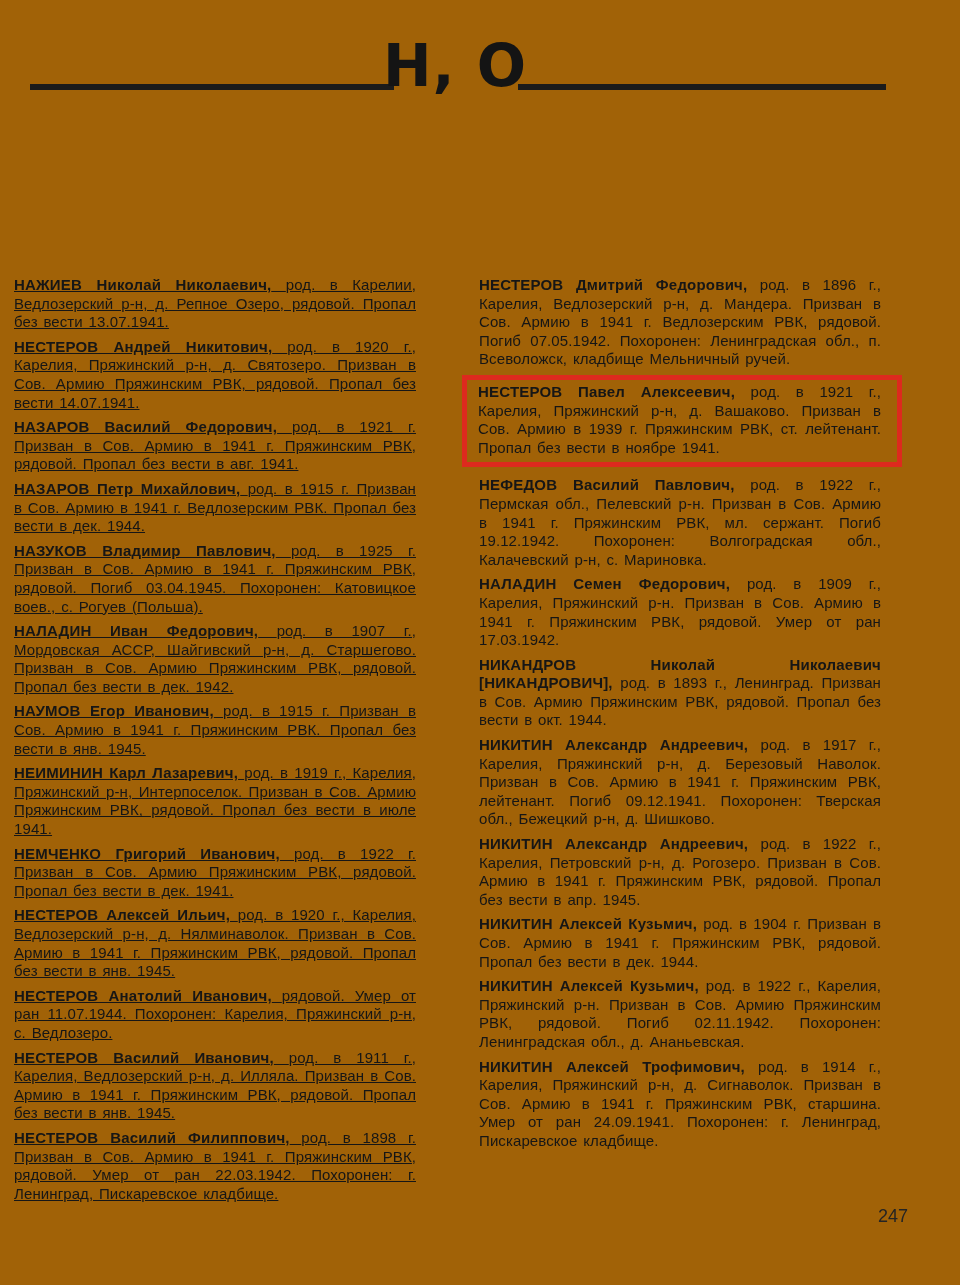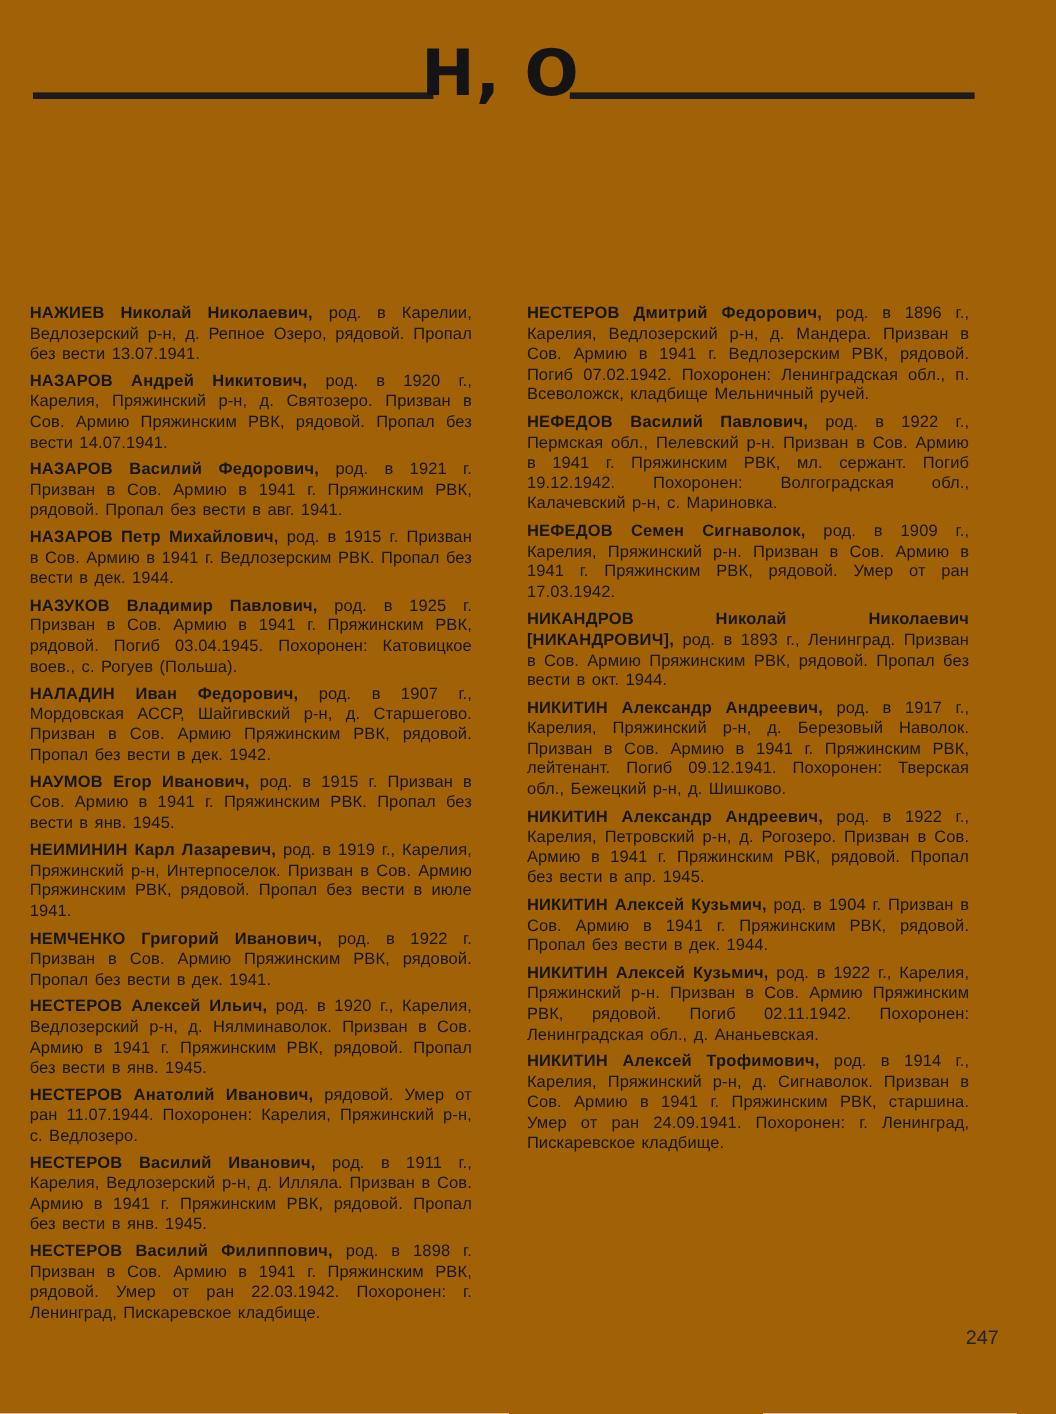--- a/index.html
+++ b/index.html
@@ -43,21 +43,21 @@
   .col {
     position: absolute;
     top: 276px;
     width: 402px;
     font-size: 15px;
     line-height: 18.6px;
     text-align: justify;
     letter-spacing: 0.1px;
     word-spacing: 1.5px;
   }
-  .col.left  { left: 27px; }
+  .col.left  { left: 14px; text-decoration: underline; }
   .col.right { left: 479px; }
   .entry {
     margin: 0 0 6px 0;
   }
   .entry b {
     font-weight: 700;
     letter-spacing: 0.2px;
   }
   .entry.highlighted {
     border-style: solid;
@@ -84,37 +84,38 @@
 <div class="page">
 
   <div class="running-head">
     <div class="head-rule left"></div>
     <div class="head-title">Н, О</div>
     <div class="head-rule right"></div>
   </div>
 
   <div class="col left">
       <p class="entry"><b>НАЖИЕВ Николай Николаевич,</b> <span>род. в Карелии, Ведлозерский р-н, д. Репное Озеро, рядовой. Пропал без вести 13.07.1941.</span></p>
-      <p class="entry"><b>НАЗАРОВ Андрей Никитович,</b> <span>род. в 1920 г., Карелия, Пряжинский р-н, д. Святозеро. Призван в Сов. Армию Пряжинским РВК, рядовой. Пропал без вести 14.07.1941.</span></p>
+      <p class="entry"><b>НЕСТЕРОВ Андрей Никитович,</b> <span>род. в 1920 г., Карелия, Пряжинский р-н, д. Святозеро. Призван в Сов. Армию Пряжинским РВК, рядовой. Пропал без вести 14.07.1941.</span></p>
       <p class="entry"><b>НАЗАРОВ Василий Федорович,</b> <span>род. в 1921 г. Призван в Сов. Армию в 1941 г. Пряжинским РВК, рядовой. Пропал без вести в авг. 1941.</span></p>
       <p class="entry"><b>НАЗАРОВ Петр Михайлович,</b> <span>род. в 1915 г. Призван в Сов. Армию в 1941 г. Ведлозерским РВК. Пропал без вести в дек. 1944.</span></p>
       <p class="entry"><b>НАЗУКОВ Владимир Павлович,</b> <span>род. в 1925 г. Призван в Сов. Армию в 1941 г. Пряжинским РВК, рядовой. Погиб 03.04.1945. Похоронен: Катовицкое воев., с. Рогуев (Польша).</span></p>
       <p class="entry"><b>НАЛАДИН Иван Федорович,</b> <span>род. в 1907 г., Мордовская АССР, Шайгивский р-н, д. Старшегово. Призван в Сов. Армию Пряжинским РВК, рядовой. Пропал без вести в дек. 1942.</span></p>
       <p class="entry"><b>НАУМОВ Егор Иванович,</b> <span>род. в 1915 г. Призван в Сов. Армию в 1941 г. Пряжинским РВК. Пропал без вести в янв. 1945.</span></p>
       <p class="entry"><b>НЕИМИНИН Карл Лазаревич,</b> <span>род. в 1919 г., Карелия, Пряжинский р-н, Интерпоселок. Призван в Сов. Армию Пряжинским РВК, рядовой. Пропал без вести в июле 1941.</span></p>
       <p class="entry"><b>НЕМЧЕНКО Григорий Иванович,</b> <span>род. в 1922 г. Призван в Сов. Армию Пряжинским РВК, рядовой. Пропал без вести в дек. 1941.</span></p>
       <p class="entry"><b>НЕСТЕРОВ Алексей Ильич,</b> <span>род. в 1920 г., Карелия, Ведлозерский р-н, д. Нялминаволок. Призван в Сов. Армию в 1941 г. Пряжинским РВК, рядовой. Пропал без вести в янв. 1945.</span></p>
       <p class="entry"><b>НЕСТЕРОВ Анатолий Иванович,</b> <span>рядовой. Умер от ран 11.07.1944. Похоронен: Карелия, Пряжинский р-н, с. Ведлозеро.</span></p>
       <p class="entry"><b>НЕСТЕРОВ Василий Иванович,</b> <span>род. в 1911 г., Карелия, Ведлозерский р-н, д. Илляла. Призван в Сов. Армию в 1941 г. Пряжинским РВК, рядовой. Пропал без вести в янв. 1945.</span></p>
       <p class="entry"><b>НЕСТЕРОВ Василий Филиппович,</b> <span>род. в 1898 г. Призван в Сов. Армию в 1941 г. Пряжинским РВК, рядовой. Умер от ран 22.03.1942. Похоронен: г. Ленинград, Пискаревское кладбище.</span></p>
     </div>
   <div class="col right">
-      <p class="entry"><b>НЕСТЕРОВ Дмитрий Федорович,</b> <span>род. в 1896 г., Карелия, Ведлозерский р-н, д. Мандера. Призван в Сов. Армию в 1941 г. Ведлозерским РВК, рядовой. Погиб 07.02.1942. Похоронен: Ленинградская обл., п. Всеволожск, кладбище Мельничный ручей.</span></p>
+      <p class="entry"><b>НЕСТЕРОВ Дмитрий Федорович,</b> <span>род. в 1896 г., Карелия, Ведлозерский р-н, д. Мандера. Призван в Сов. Армию в 1941 г. Ведлозерским РВК, рядовой. Погиб 07.05.1942. Похоронен: Ленинградская обл., п. Всеволожск, кладбище Мельничный ручей.</span></p>
+      <p class="entry highlighted" style="border-color: rgb(221, 42, 30);"><b>НЕСТЕРОВ Павел Алексеевич,</b> <span>род. в 1921 г., Карелия, Пряжинский р-н, д. Вашаково. Призван в Сов. Армию в 1939 г. Пряжинским РВК, ст. лейтенант. Пропал без вести в ноябре 1941.</span></p>
       <p class="entry"><b>НЕФЕДОВ Василий Павлович,</b> <span>род. в 1922 г., Пермская обл., Пелевский р-н. Призван в Сов. Армию в 1941 г. Пряжинским РВК, мл. сержант. Погиб 19.12.1942. Похоронен: Волгоградская обл., Калачевский р-н, с. Мариновка.</span></p>
-      <p class="entry"><b>НЕФЕДОВ Семен Сигнаволок,</b> <span>род. в 1909 г., Карелия, Пряжинский р-н. Призван в Сов. Армию в 1941 г. Пряжинским РВК, рядовой. Умер от ран 17.03.1942.</span></p>
+      <p class="entry"><b>НАЛАДИН Семен Федорович,</b> <span>род. в 1909 г., Карелия, Пряжинский р-н. Призван в Сов. Армию в 1941 г. Пряжинским РВК, рядовой. Умер от ран 17.03.1942.</span></p>
       <p class="entry"><b>НИКАНДРОВ Николай Николаевич [НИКАНДРОВИЧ],</b> <span>род. в 1893 г., Ленинград. Призван в Сов. Армию Пряжинским РВК, рядовой. Пропал без вести в окт. 1944.</span></p>
       <p class="entry"><b>НИКИТИН Александр Андреевич,</b> <span>род. в 1917 г., Карелия, Пряжинский р-н, д. Березовый Наволок. Призван в Сов. Армию в 1941 г. Пряжинским РВК, лейтенант. Погиб 09.12.1941. Похоронен: Тверская обл., Бежецкий р-н, д. Шишково.</span></p>
       <p class="entry"><b>НИКИТИН Александр Андреевич,</b> <span>род. в 1922 г., Карелия, Петровский р-н, д. Рогозеро. Призван в Сов. Армию в 1941 г. Пряжинским РВК, рядовой. Пропал без вести в апр. 1945.</span></p>
       <p class="entry"><b>НИКИТИН Алексей Кузьмич,</b> <span>род. в 1904 г. Призван в Сов. Армию в 1941 г. Пряжинским РВК, рядовой. Пропал без вести в дек. 1944.</span></p>
       <p class="entry"><b>НИКИТИН Алексей Кузьмич,</b> <span>род. в 1922 г., Карелия, Пряжинский р-н. Призван в Сов. Армию Пряжинским РВК, рядовой. Погиб 02.11.1942. Похоронен: Ленинградская обл., д. Ананьевская.</span></p>
       <p class="entry"><b>НИКИТИН Алексей Трофимович,</b> <span>род. в 1914 г., Карелия, Пряжинский р-н, д. Сигнаволок. Призван в Сов. Армию в 1941 г. Пряжинским РВК, старшина. Умер от ран 24.09.1941. Похоронен: г. Ленинград, Пискаревское кладбище.</span></p>
     </div>
 
   <div class="page-number">247</div>
 

